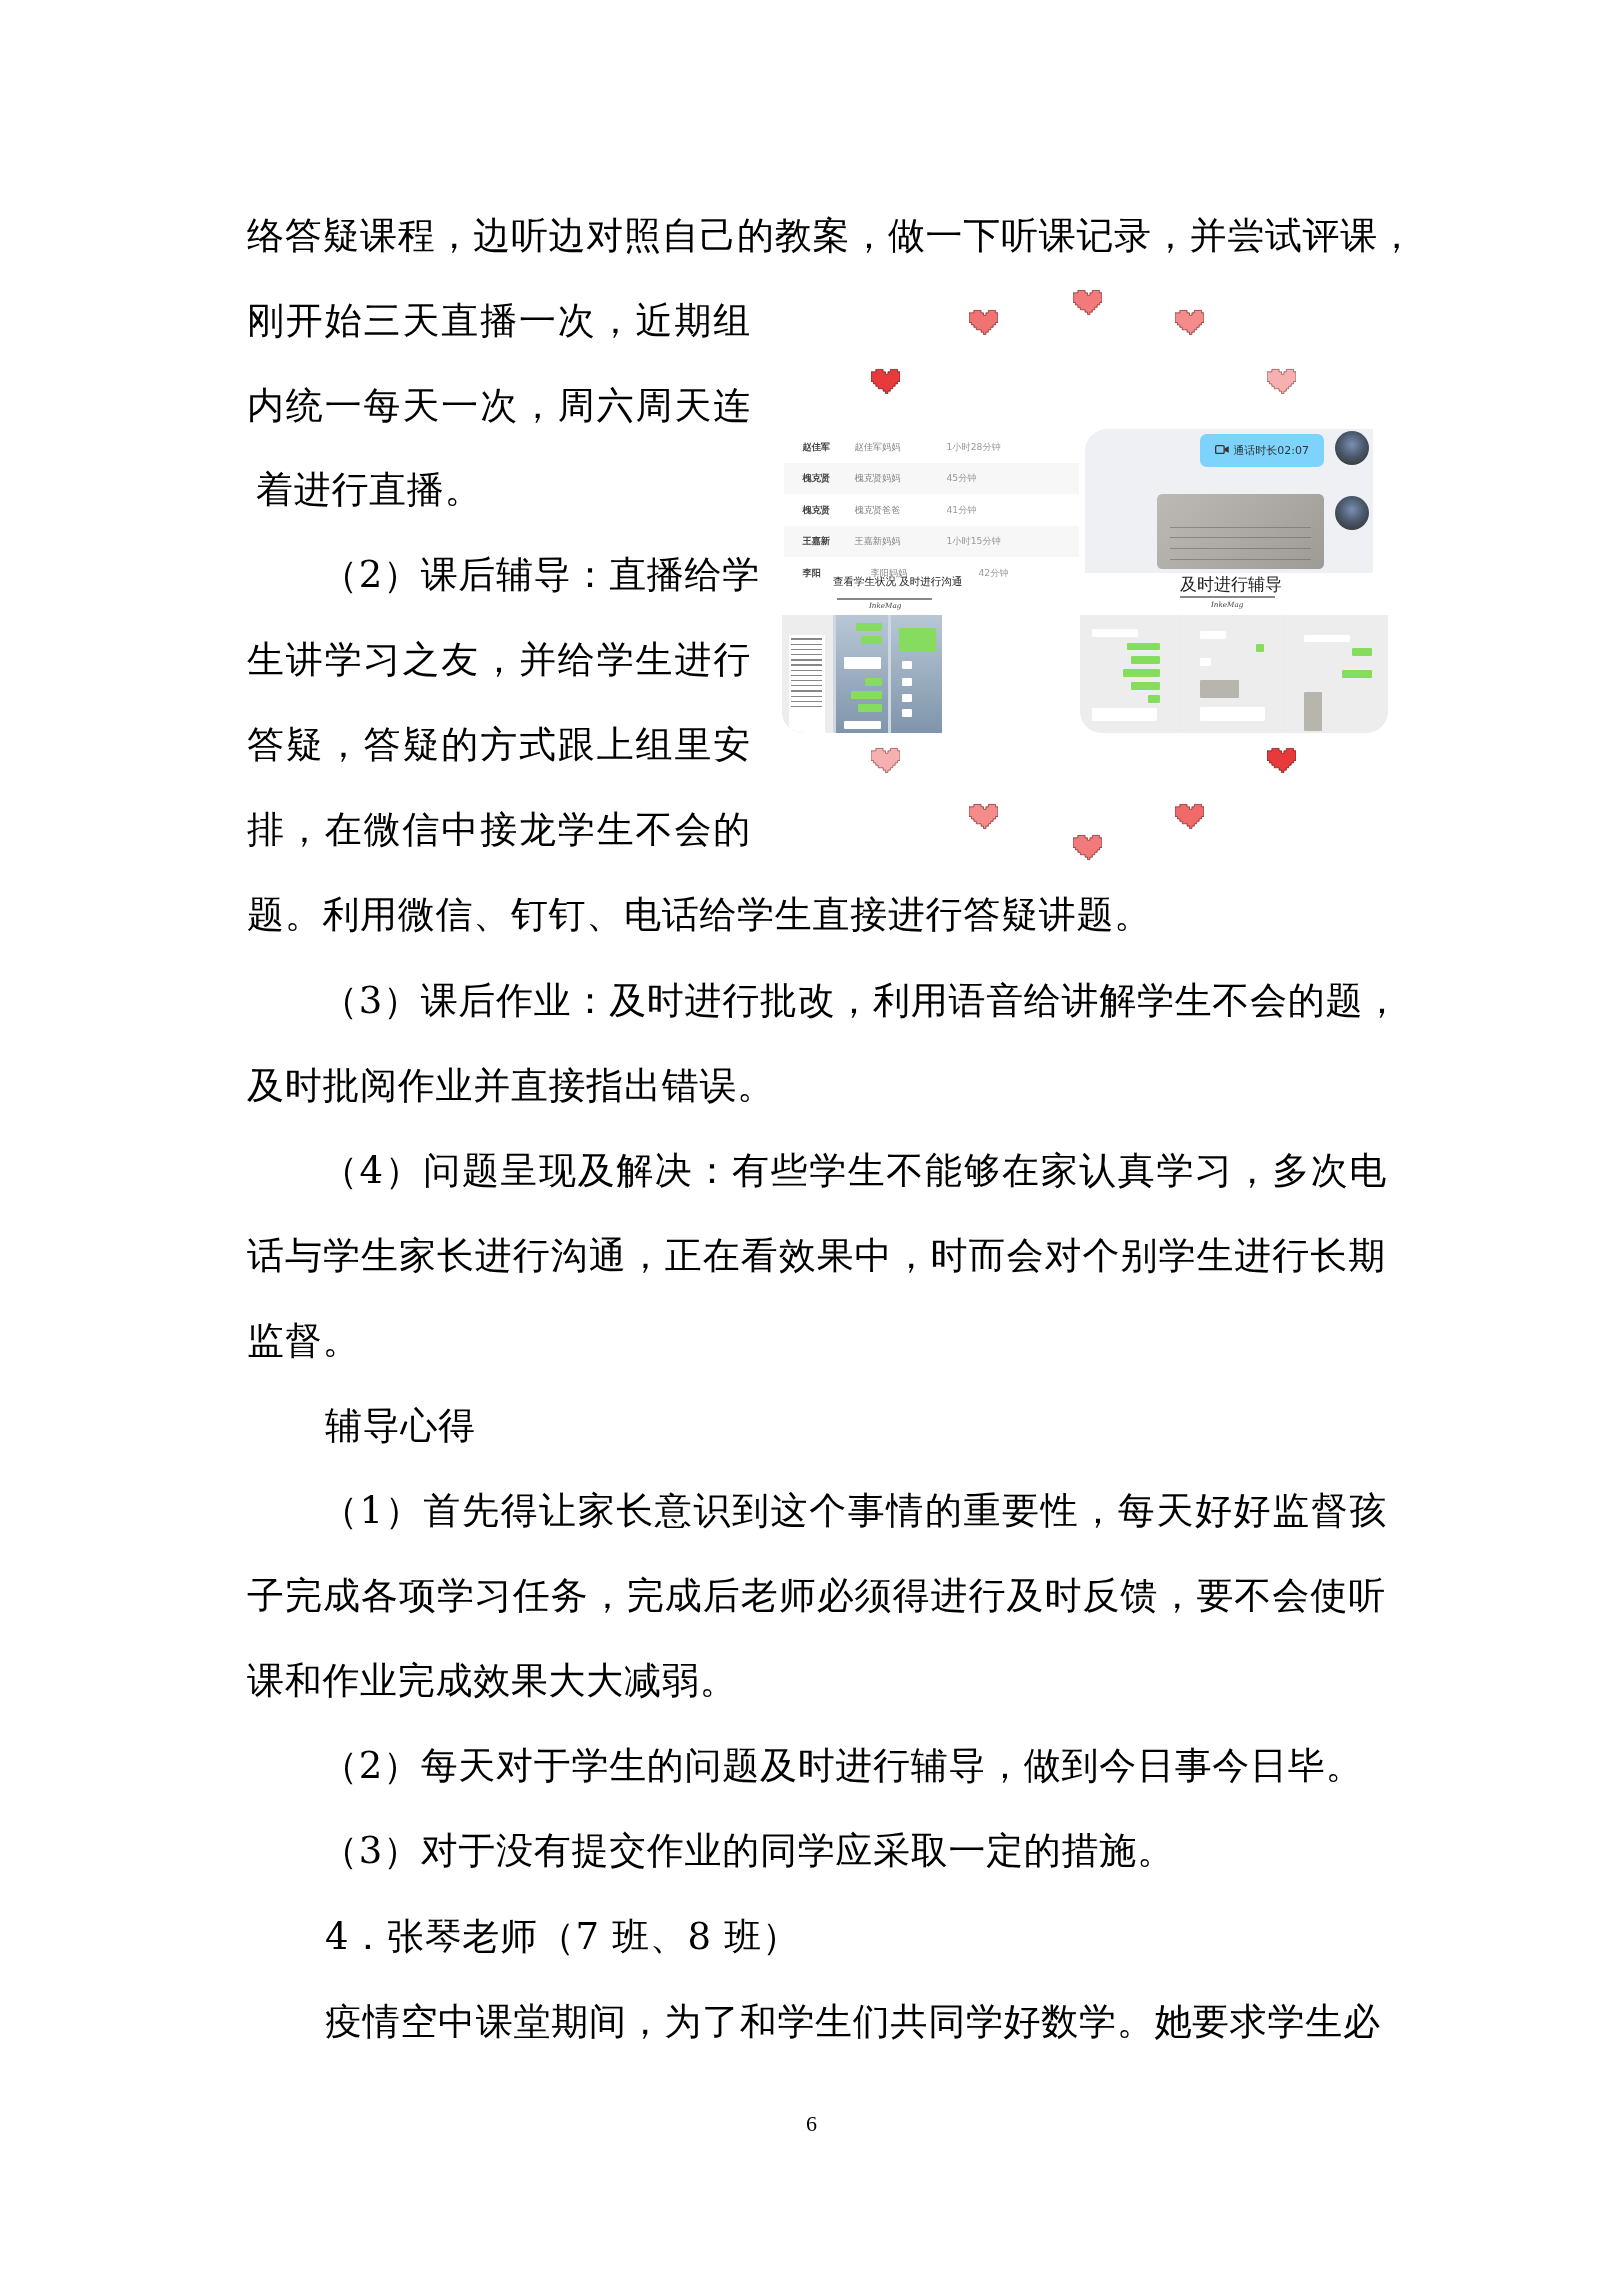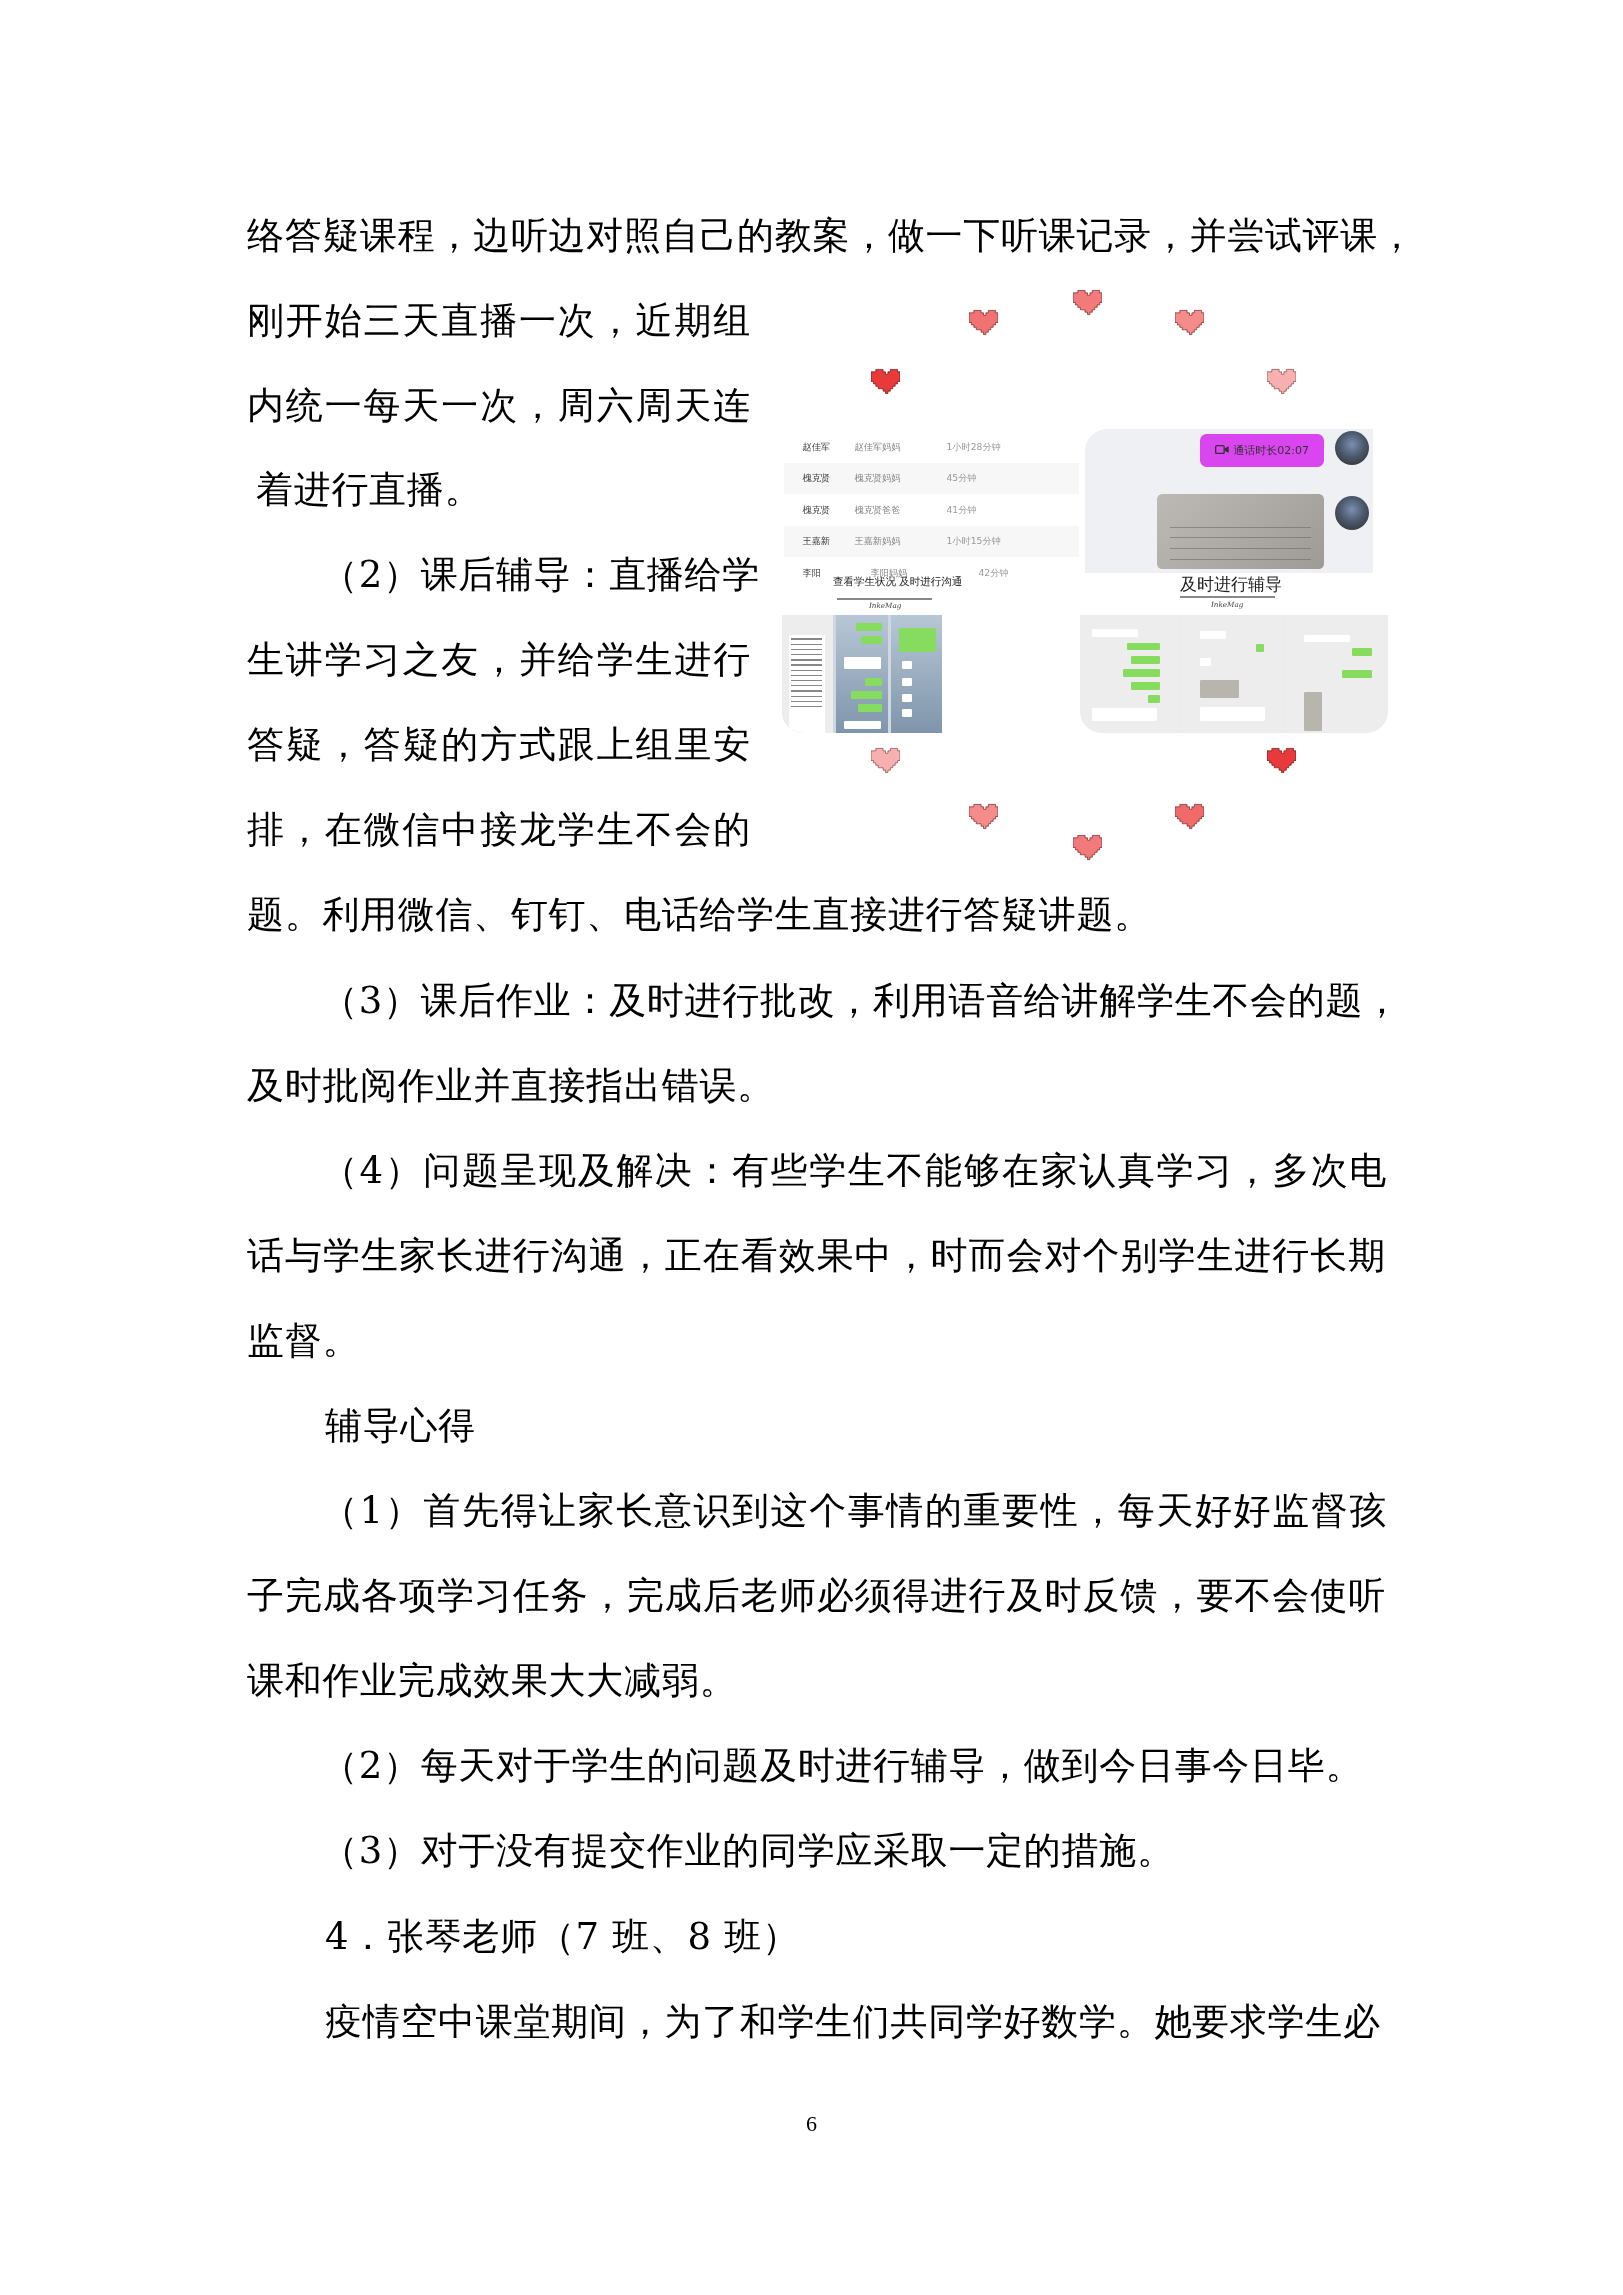--- a/index.html
+++ b/index.html
@@ -12,27 +12,27 @@
   .page-num { position: absolute; left: 0; width: 1623px; text-align: center; top: 2111px;
               font-size: 22px; font-family: "Liberation Serif", serif; }
 
   
   .collage { position: absolute; left: 779px; top: 419px; width: 615px; height: 314px; }
   .table-shot { position: absolute; left: 0; top: 13px; width: 301px; height: 151px; background:#fff; }
   .trow { position: absolute; left: 5.2px; width: 295px; height: 31px; font-family: "DejaVu Sans", sans-serif;
           font-size: 9.2px; color: #777; display: flex; align-items: center; }
   .trow.alt { background: #f7f7f8; }
   .trow span { display: inline-block; }
-  .trow .c1 { width: 52px; padding-left: 18.3px; color: #444; font-weight: normal; }
+  .trow .c1 { width: 52px; padding-left: 18.3px; color: #444; font-weight: bold; }
   .trow .c2 { width: 92px; color: #888; }
   .trow .c3 { color: #999; }
 
   .call-shot { position: absolute; left: 306px; top: 9.8px; width: 288px; height: 144px; background: #eef0f4;
                border-radius: 22px 0 0 0; overflow: hidden; }
-  .call-bubble { position: absolute; left: 115px; top: 5.2px; width: 124px; height: 33px; background: #d946ef;
+  .call-bubble { position: absolute; left: 115px; top: 5.2px; width: 124px; height: 33px; background: #7dd3fc;
                  border-radius: 6.5px; font-family: "DejaVu Sans", sans-serif; font-size: 11px; color: #333;
                  display: flex; align-items: center; justify-content: center; gap: 3.9px; }
   .avatar { position: absolute; width: 34px; height: 34px; border-radius: 50%;
             background: radial-gradient(circle at 50% 40%, #7a8fb0 0%, #4c5a6e 45%, #2e2a22 100%); }
   .photo { position: absolute; left: 72px; top: 65px; width: 167px; height: 75px; background: linear-gradient(135deg,#bdb9b4,#9e9a95);
            border-radius: 5.2px; }
   .photo .scribble { position:absolute; left:13px; right:13px; height:1.3px; background:#6f6b66; opacity:.6; }
 
   .cap { position: absolute; font-family: "DejaVu Sans", sans-serif; color: #222; }
   .cap.left { left: 54px; top: 156px; font-size: 10.5px; }

